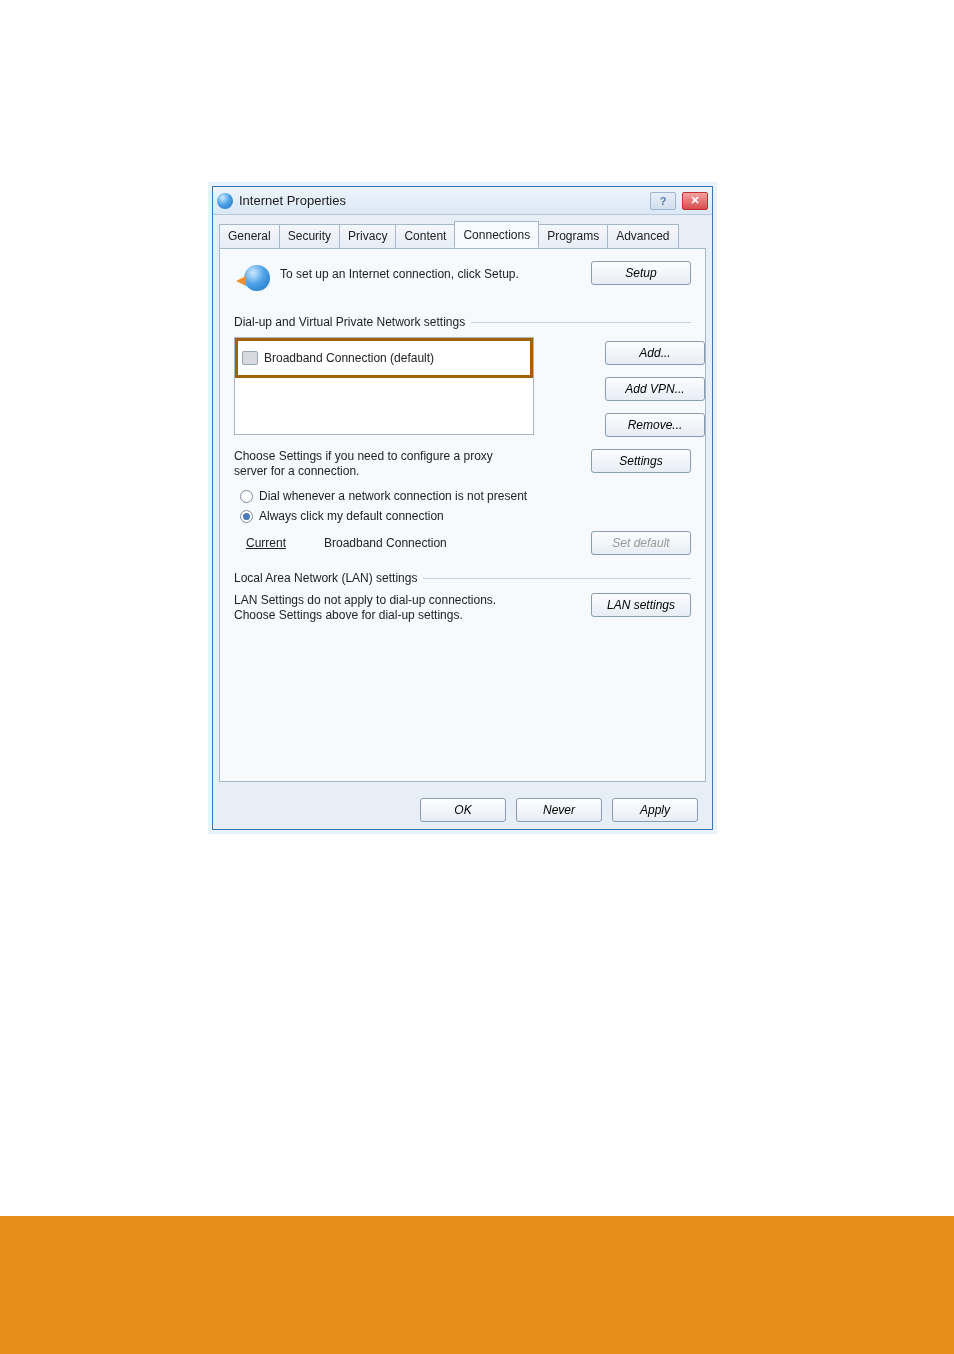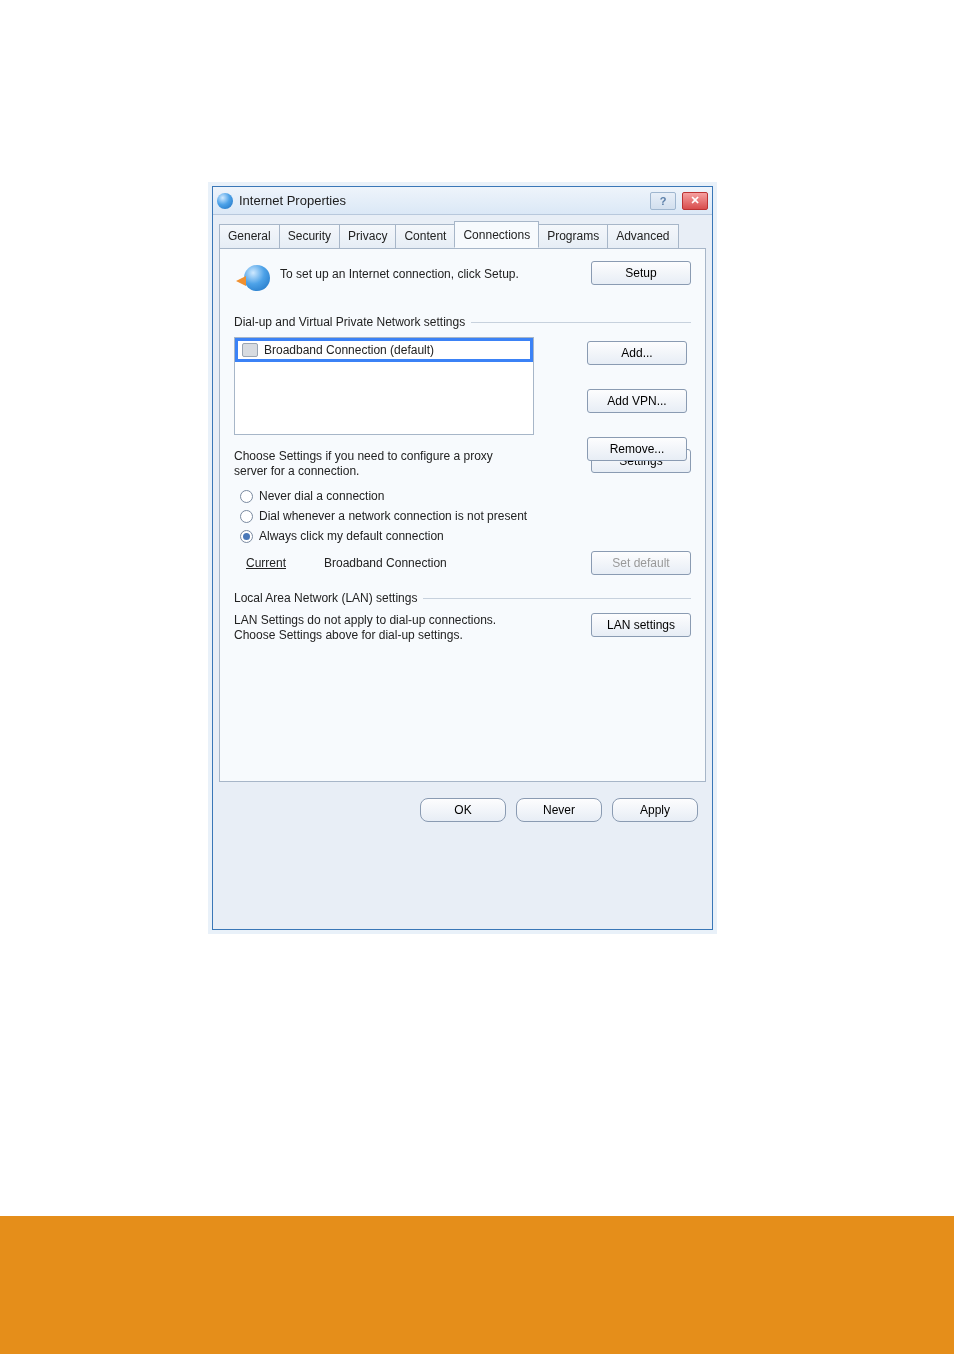--- a/index.html
+++ b/index.html
@@ -8,21 +8,21 @@
   .page { width: 954px; height: 1354px; position: relative; }
 
   .orange-bar {
     position: absolute; left: 0; right: 0; bottom: 0;
     height: 138px; background: #e58e1a;
   }
 
   .window {
     position: absolute;
     left: 212px; top: 186px;
-    width: 501px; height: 744px;
+    width: 501px; height: 644px;
     background: #e8eef6;
     border: 1px solid #3a77b7;
     box-shadow: 0 0 0 4px rgba(200,220,240,0.4);
     font-size: 12px;
     color: #222;
   }
 
   .titlebar {
     height: 28px;
     background: linear-gradient(#eef4fb, #dbe8f6);
@@ -92,46 +92,47 @@
 
   .win-btn {
     min-width: 100px; height: 24px;
     background: linear-gradient(#fdfdfe,#e7edf5);
     border: 1px solid #8a9bb2;
     border-radius: 3px;
     font-size: 12px;
     cursor: pointer;
     display: inline-flex; align-items: center; justify-content: center;
     padding: 0 10px;
+    font-style: italic;
   }
   .win-btn:disabled { color:#999; cursor:default; }
   .fieldset-line {
     display:flex; align-items:center; gap:6px; margin-top: 18px;
   }
   .fieldset-line .line { flex:1; height:1px; background:#c7d1dd; }
   .fieldset-line .lbl { white-space: nowrap; }
 
   .listbox {
     width: 300px; height: 98px;
     border: 1px solid #a7b6c8;
     background: #ffffff;
     margin-top: 8px;
   }
   .list-item {
     display:flex; align-items:center; gap:6px;
-    padding: 2px 4px;
-    border: 3px solid #3b82f6; 
+    padding: 10px 4px;
+    border: 3px solid #a16207; 
   }
   .modem-icon {
     width:16px; height:14px; background:#d7dbe0; border:1px solid #9aa5b2; border-radius:2px;
   }
 
   .side-buttons {
-    position:absolute; right:18px; top:92px;
-    display:flex; flex-direction:column; gap:24px;
+    position:absolute; right:0; top:92px;
+    display:flex; flex-direction:column; gap:12px;
   }
 
   .proxy-row { display:flex; align-items:flex-start; margin-top: 14px; }
   .proxy-row .txt { width: 284px; line-height:1.25; }
 
   .radios { margin-top: 10px; }
   .radio-row { display:flex; align-items:center; gap:6px; margin: 6px 0 6px 6px; }
   .radio {
     width:13px; height:13px; border-radius:50%; border:1px solid #7a8aa0;
     display:inline-flex; align-items:center; justify-content:center; background:#fff;
@@ -143,21 +144,21 @@
   .current-row .val { flex:1; }
   .current-row .btn-wrap { }
 
   .lan-row { display:flex; align-items:flex-start; margin-top:8px; }
   .lan-row .txt { width:284px; line-height:1.25; }
 
   .dialog-buttons {
     display:flex; justify-content:flex-end; gap:10px;
     padding: 8px 14px 12px 0;
   }
-  .dialog-buttons .win-btn { min-width: 86px; border-radius: 8px; }
+  .dialog-buttons .win-btn { min-width: 86px; }
 
 </style>
 </head>
 <body>
 
 <div class="page">
 
   <div class="window">
 
     <div class="titlebar">
@@ -210,24 +211,20 @@
 
       <div class="proxy-row">
         <div class="txt">Choose Settings if you need to configure a proxy server for a connection.</div>
         <div style="flex:1"></div>
         <button class="win-btn">Settings</button>
       </div>
 
       <div class="radios">
         <div class="radio-row">
           <span class="radio"></span>
-          <span>Never dial a connection</span>
-        </div>
-        <div class="radio-row">
-          <span class="radio"></span>
           <span>Dial whenever a network connection is not present</span>
         </div>
         <div class="radio-row">
           <span class="radio selected"></span>
           <span>Always click my default connection</span>
         </div>
       </div>
 
       <div class="current-row">
         <span class="lab">Current</span>

